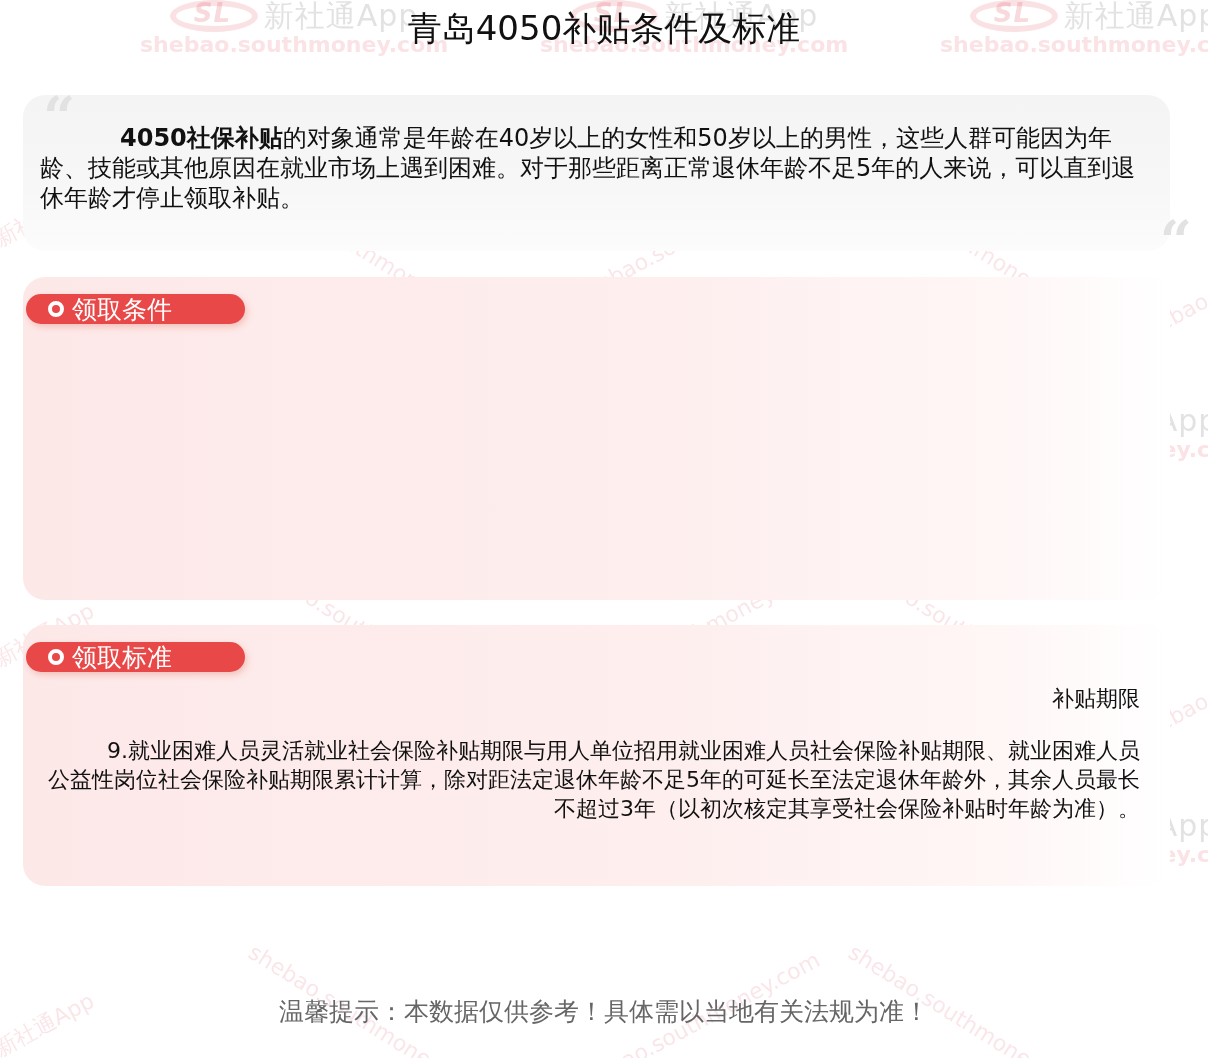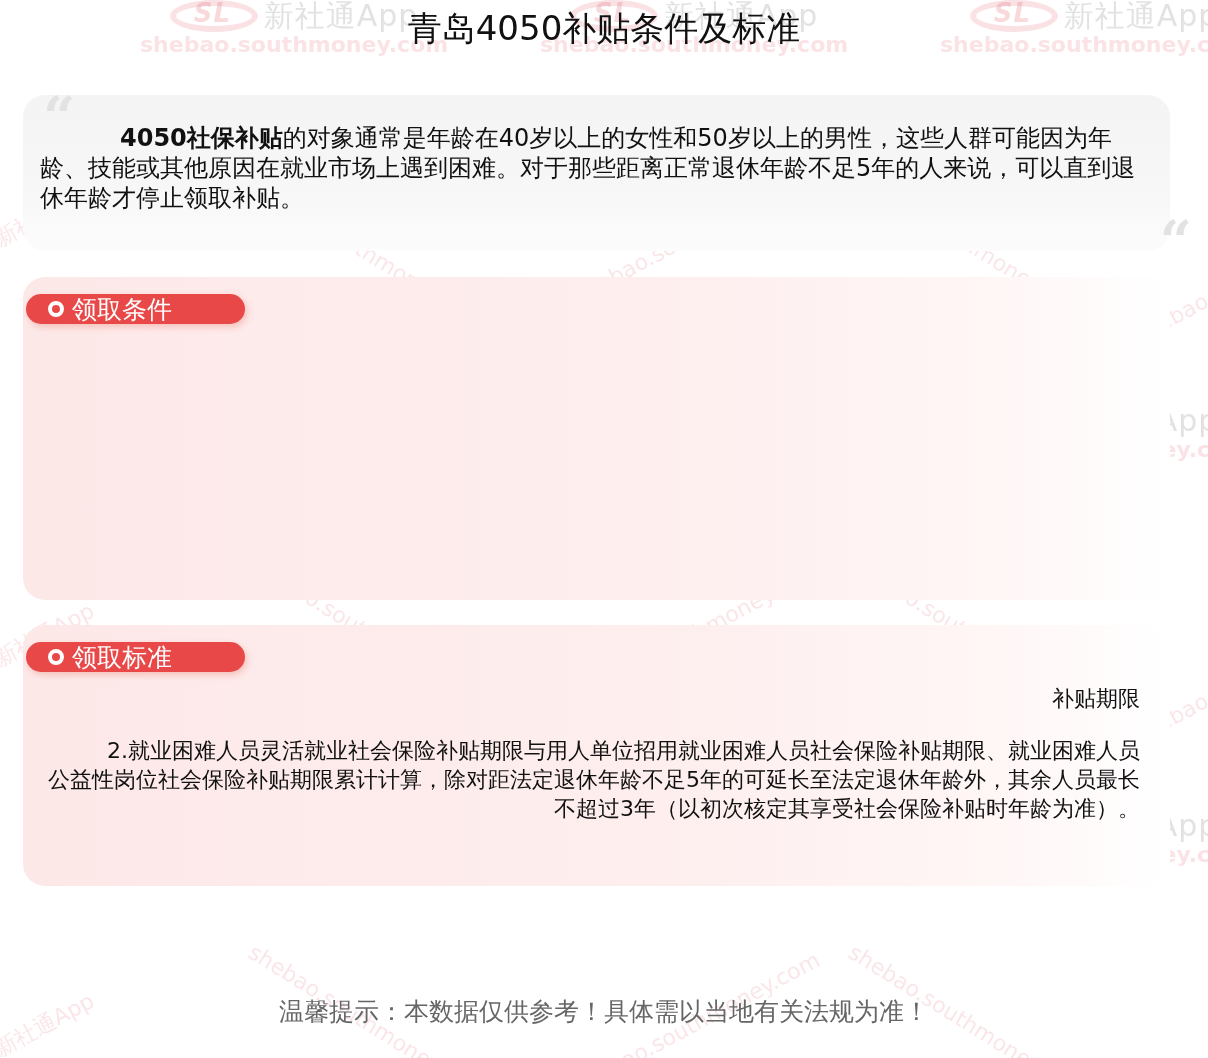--- a/index.html
+++ b/index.html
@@ -279,17 +279,17 @@
   </div>
 </div>
 
 <div class="section-card section-2">
   <div class="section-badge">
     <span class="badge-ring"></span>
     <span>领取标准</span>
   </div>
   <div class="section-body" style="top:59px;">
     <p class="indent">补贴期限</p>
-    <p class="indent">2.就业困难人员灵活就业社会保险补贴期限与用人单位招用就业困难人员社会保险补贴期限、就业困难人员公益性岗位社会保险补贴期限累计计算，除对距法定退休年龄不足5年的可延长至法定退休年龄外，其余人员最长不超过3年（以初次核定其享受社会保险补贴时年龄为准）。</p>
+    <p class="indent">9.就业困难人员灵活就业社会保险补贴期限与用人单位招用就业困难人员社会保险补贴期限、就业困难人员公益性岗位社会保险补贴期限累计计算，除对距法定退休年龄不足5年的可延长至法定退休年龄外，其余人员最长不超过3年（以初次核定其享受社会保险补贴时年龄为准）。</p>
   </div>
 </div>
 
 <div class="footer-note">温馨提示：本数据仅供参考！具体需以当地有关法规为准！</div>
 
 </body></html>

